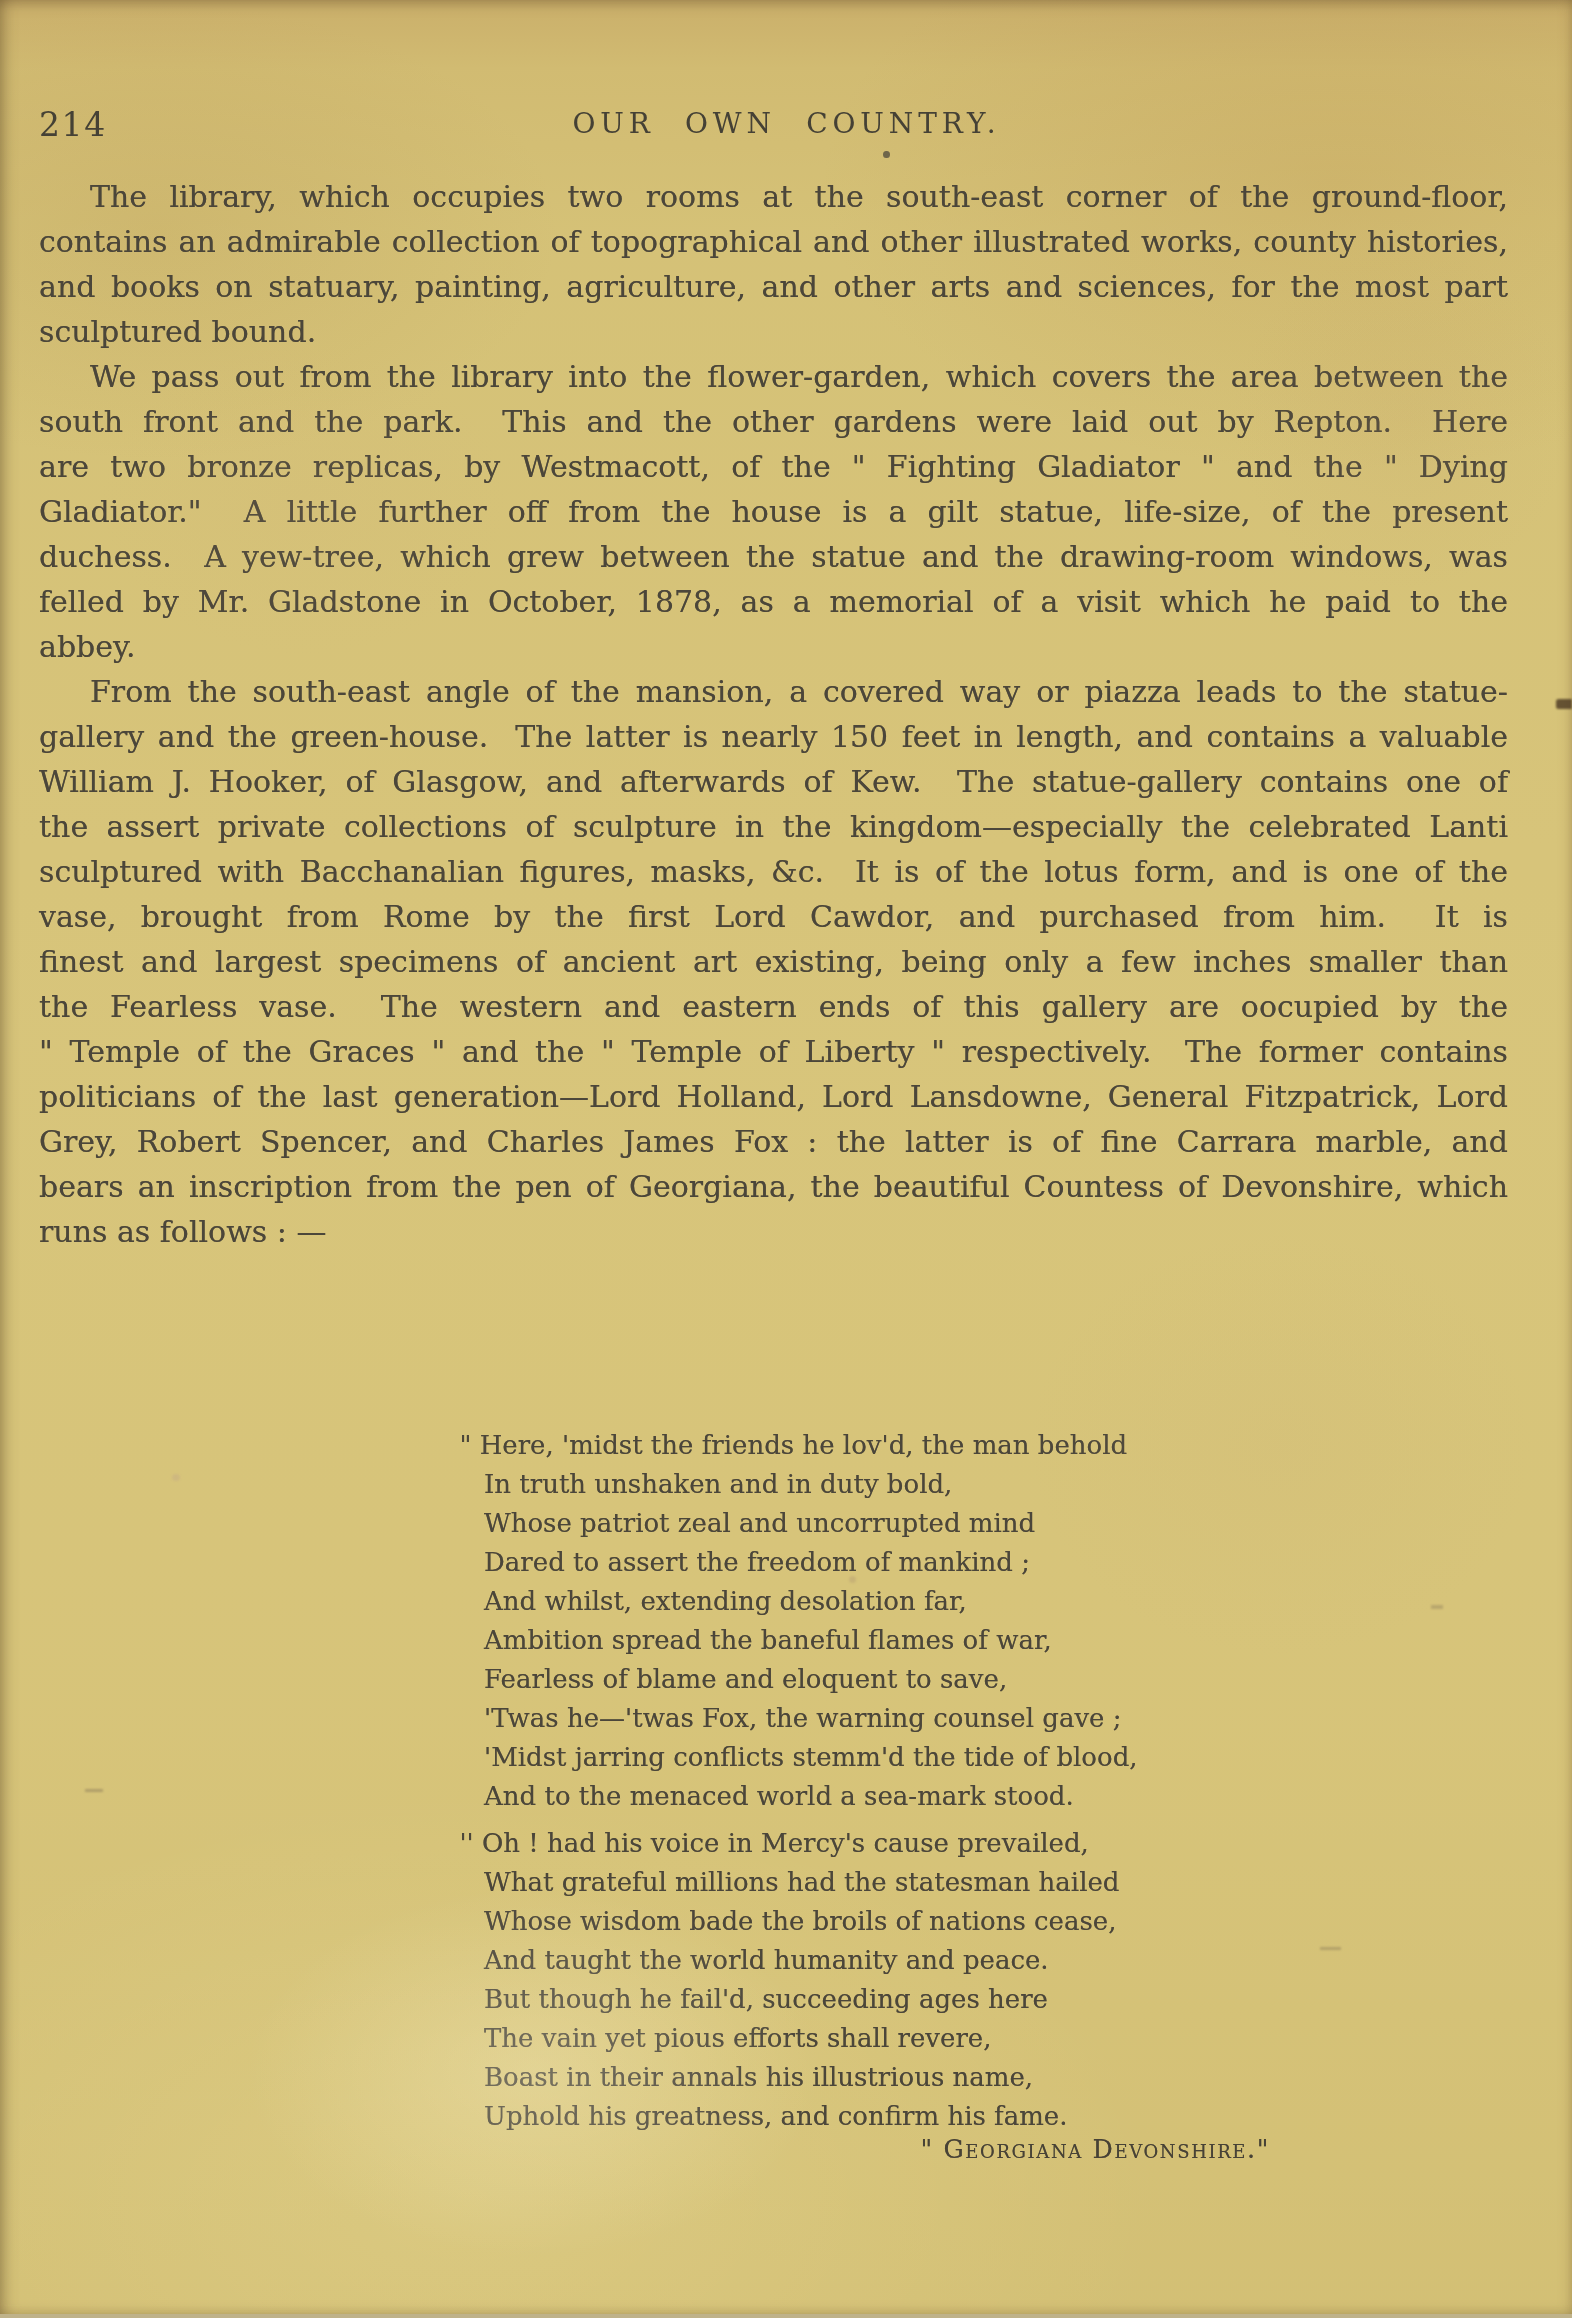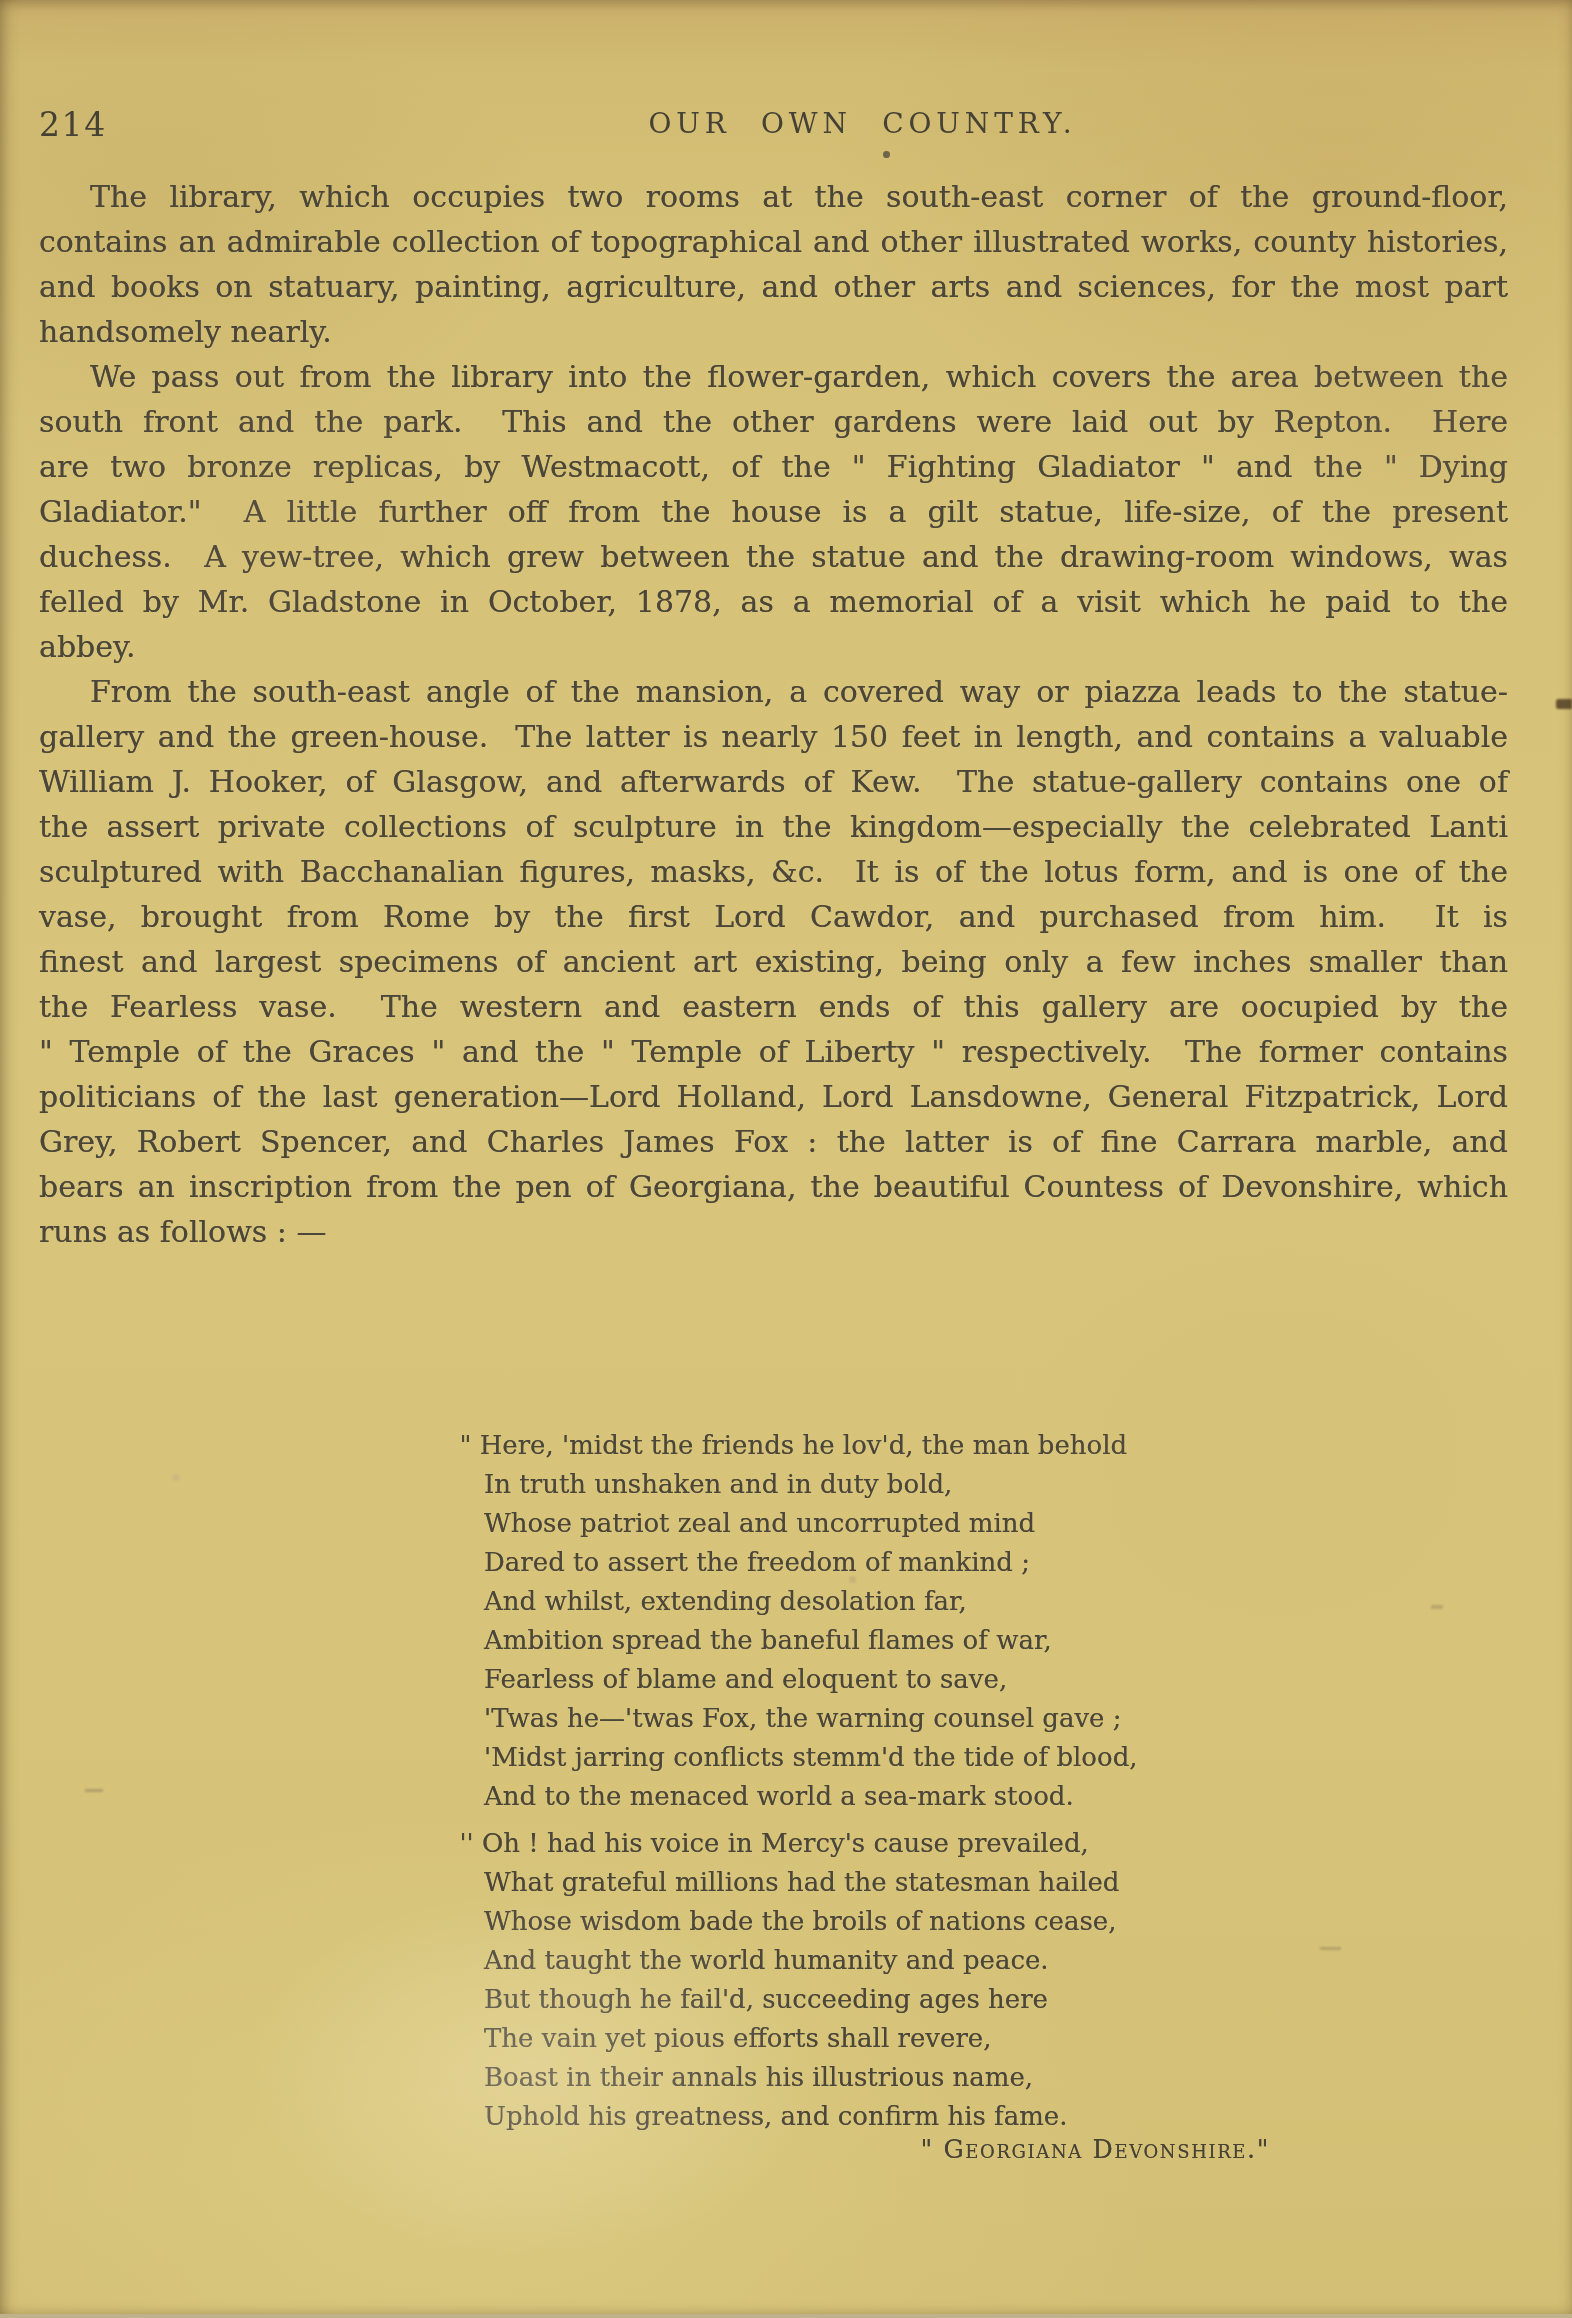--- a/index.html
+++ b/index.html
@@ -25,21 +25,20 @@
   }
   .mottle{position:absolute;border-radius:50%;pointer-events:none;}
   
   .pagenum{
     position:absolute;left:39px;top:105px;
     font-size:33px;letter-spacing:1.6px;color:#4541357;
     color:#454135;
   }
   .runtitle{
     position:absolute;top:107px;left:50%;transform:translateX(-50%);
-    margin-left:76px;
     font-size:28px;letter-spacing:4.9px;word-spacing:16.4px;color:#454135;
     white-space:nowrap;
   }
   .headdot{
     position:absolute;left:883px;top:151px;width:6.6px;height:7.4px;
     background:#5e5743;border-radius:50%;filter:blur(0.4px);opacity:.85;
   }
   
   .bodytext{
     position:absolute;left:39px;top:174px;width:1469px;
@@ -88,21 +87,21 @@
 
   <div class="pagenum">214</div>
   <div class="runtitle">OUR OWN COUNTRY.</div>
   <div class="headdot"></div>
 
   <div class="bodytext">
     <div class="para">
         <div class="bl">The library, which occupies two rooms at the south-east corner of the ground-floor,</div>
         <div class="bl">contains an admirable collection of topographical and other illustrated works, county histories,</div>
         <div class="bl">and books on statuary, painting, agriculture, and other arts and sciences, for the most part</div>
-        <div class="bl">handsomely nearly.</div>
+        <div class="bl">sculptured bound.</div>
       </div>
     <div class="para">
         <div class="bl">We pass out from the library into the flower-garden, which covers the area between the</div>
         <div class="bl">south front and the park.  This and the other gardens were laid out by Repton.  Here</div>
         <div class="bl">are two bronze replicas, by Westmacott, of the " Fighting Gladiator " and the " Dying</div>
         <div class="bl">Gladiator."  A little further off from the house is a gilt statue, life-size, of the present</div>
         <div class="bl">duchess.  A yew-tree, which grew between the statue and the drawing-room windows, was</div>
         <div class="bl">felled by Mr. Gladstone in October, 1878, as a memorial of a visit which he paid to the</div>
         <div class="bl">abbey.</div>
       </div>

